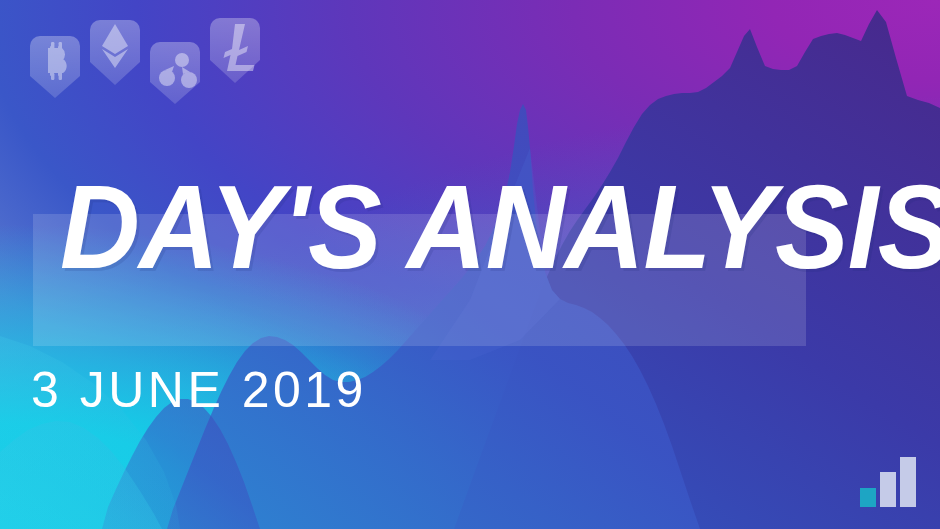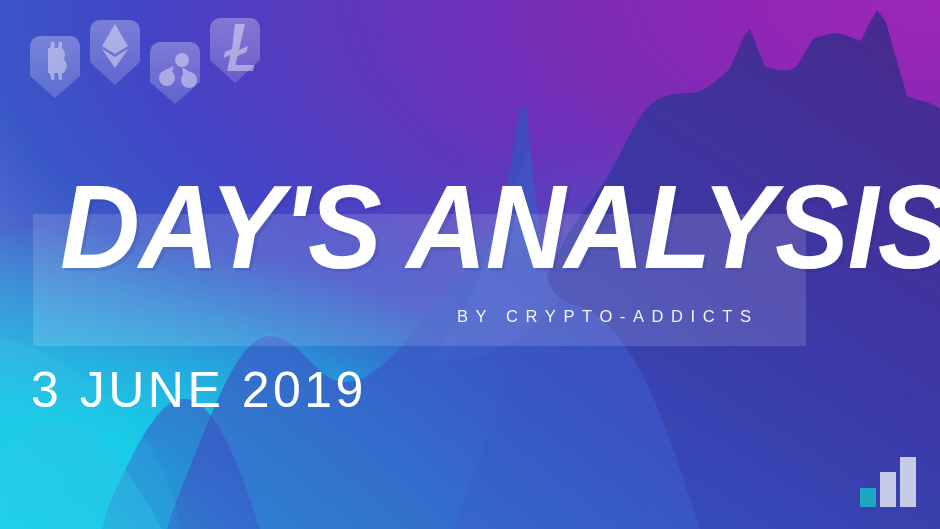--- a/index.html
+++ b/index.html
@@ -303,21 +303,20 @@
       <g fill="#ffffff" opacity="0.42">
         <path d="M213,16 h10 l-6,26 l9,-4 l-1.5,6 l-9,4 l-2,9 h19 l-1.5,6 h-26 l3.5,-16 l-7,3 l1.5,-6 l7,-3 Z"></path>
       </g>
     </g>
   </svg>
 
   <div id="title-band"></div>
 
   <h1 id="main-title">DAY'S ANALYSIS</h1>
 
-  <p id="byline">BY CRYPTO-ADDICTS</p>
 
   <p id="date-text">3 JUNE 2019</p>
 
   <div id="logo-chart">
     <div class="logo-bar" id="logo-bar-1" style="background: rgb(29, 165, 196); height: 19px;"></div>
     <div class="logo-bar" id="logo-bar-2" style="background: rgb(197, 203, 232); height: 35.5px;"></div>
     <div class="logo-bar" id="logo-bar-3" style="background: rgb(197, 203, 232); height: 50px;"></div>
   </div>
 
 </div>

